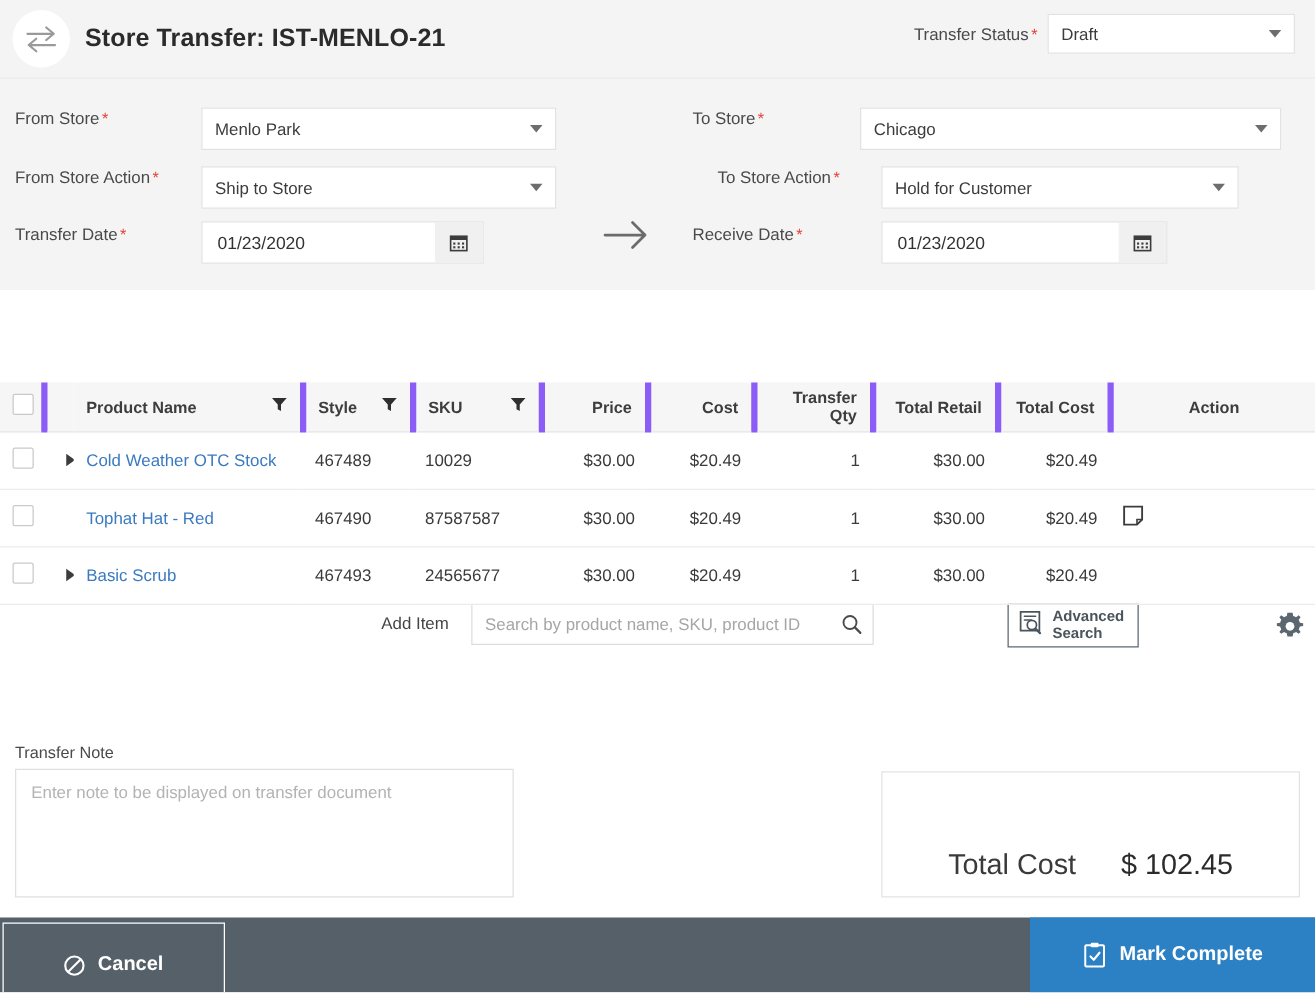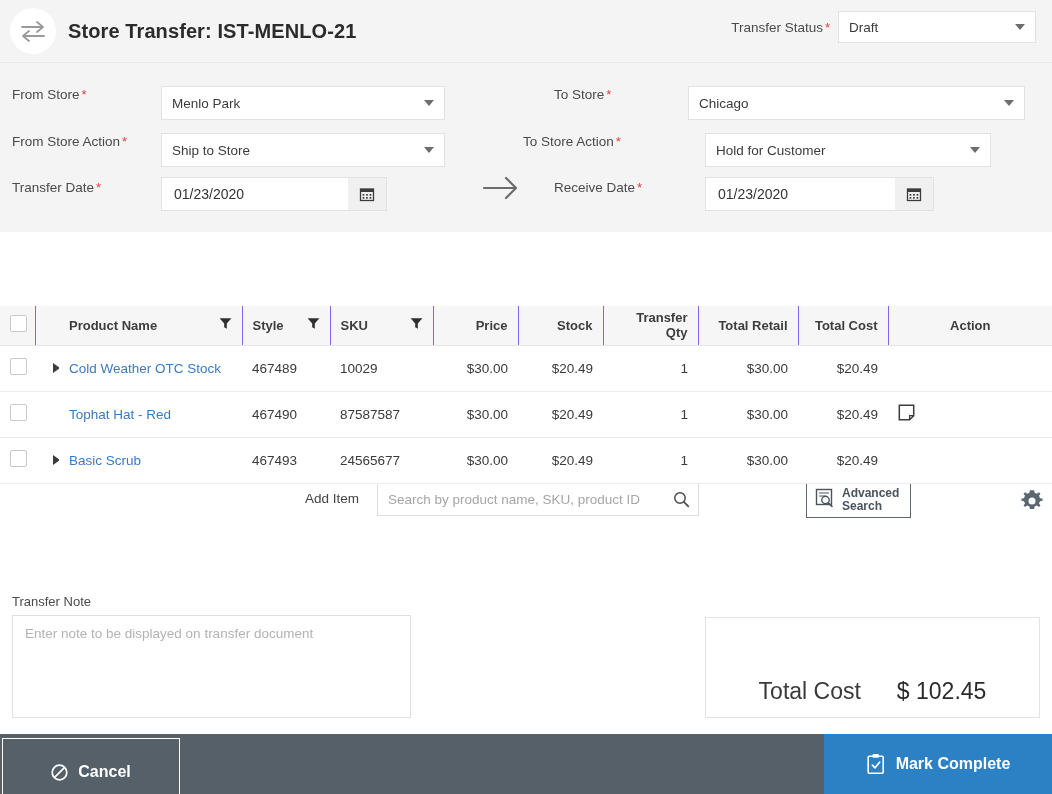--- a/index.html
+++ b/index.html
@@ -138,21 +138,21 @@
 
   
   .tbl {
     position: absolute; left: 0; top: 306px; width: 1052px;
     border-collapse: collapse;
     table-layout: fixed;
   }
   .tbl th {
     background: #f6f6f6;
     border-bottom: 1px solid #e4e4e4;
-    border-right: 1px solid #8b5cf6;
+    border-right: 5px solid #8b5cf6;
     height: 39px;
     font-size: 13px; font-weight: bold; color: #3d3d3d;
     padding: 0 10px;
     vertical-align: middle;
   }
   .tbl th.nb { border-right: none; }
   .th-inner { display: flex; align-items: center; justify-content: space-between; }
   .tbl td {
     border-bottom: 1px solid #ececec;
     height: 46px;
@@ -299,21 +299,21 @@
     </div>
 
     <div class="fieldrow" style="left:554px; top:24px;">
       <span class="flabel"><span>To Store</span><span class="req">*</span></span>
     </div>
     <div class="select-box" style="position:absolute; left:688px; top:23px; width:337px; height:34px;">
       <span>Chicago</span>
       <span class="caret"></span>
     </div>
 
-    <div class="fieldrow" style="left:523px; top:71px;align-items:flex-end;">
+    <div class="fieldrow" style="left:574px; top:71px;align-items:flex-end;">
       <span class="flabel"><span>To Store Action</span><span class="req">*</span></span>
     </div>
     <div class="select-box" style="position:absolute; left:705px; top:70px; width:286px; height:34px;">
       <span>Hold for Customer</span>
       <span class="caret"></span>
     </div>
 
     <div class="fieldrow" style="left:554px; top:117px;align-items:flex-end;">
       <span class="flabel"><span>Receive Date</span><span class="req">*</span></span>
     </div>
@@ -413,21 +413,21 @@
           <span class="th-inner">
             <span>SKU</span>
             <span class="funnel">
               <svg width="13" height="13" viewBox="0 0 13 13">
                   <path d="M0.6 1.3 H12.4 L7.8 6.6 V11.8 L5.2 10.3 V6.6 Z" fill="#2f2f2f"></path>
                 </svg>
             </span>
           </span>
         </th>
         <th class="num">Price</th>
-        <th class="num">Stock</th>
+        <th class="num">Cost</th>
         <th class="num">Transfer Qty</th>
         <th class="num">Total Retail</th>
         <th class="num">Total Cost</th>
         <th class="nb">Action</th>
       </tr>
     </thead>
     <tbody id="tbody">
         <tr>
           <td class="cell-chk"><span class="chk"></span></td>
           <td class="cell-exp">

